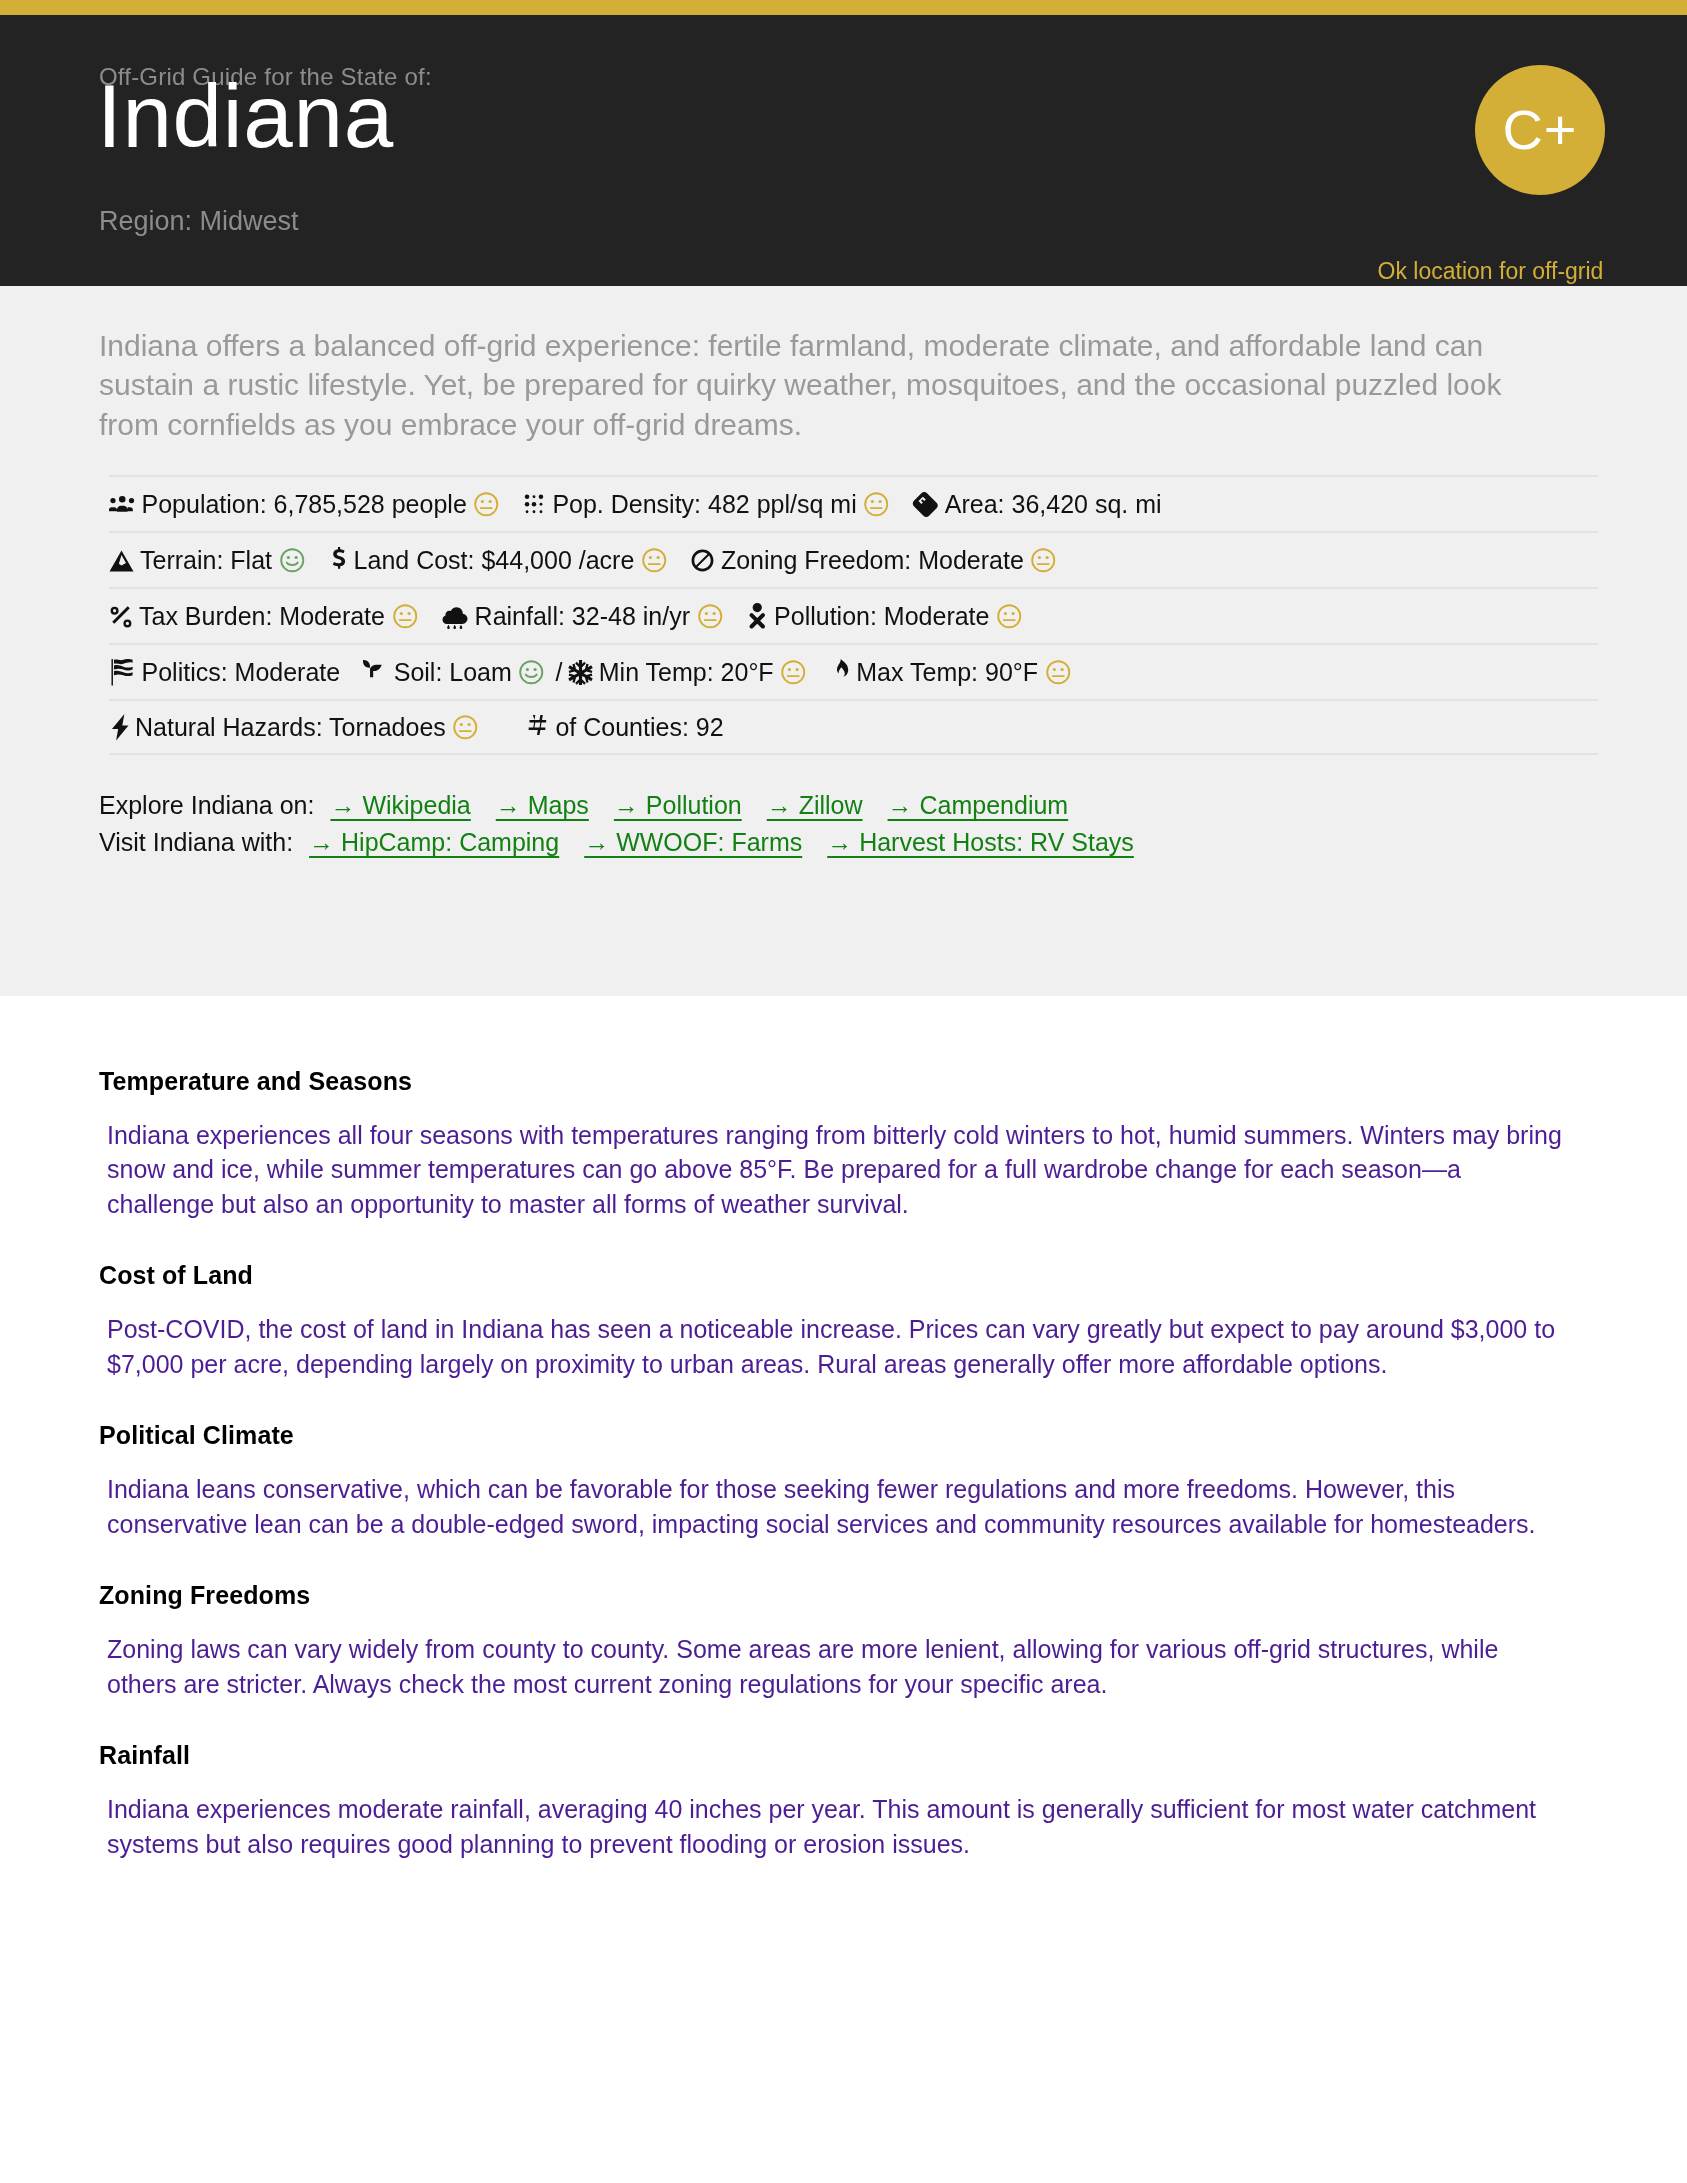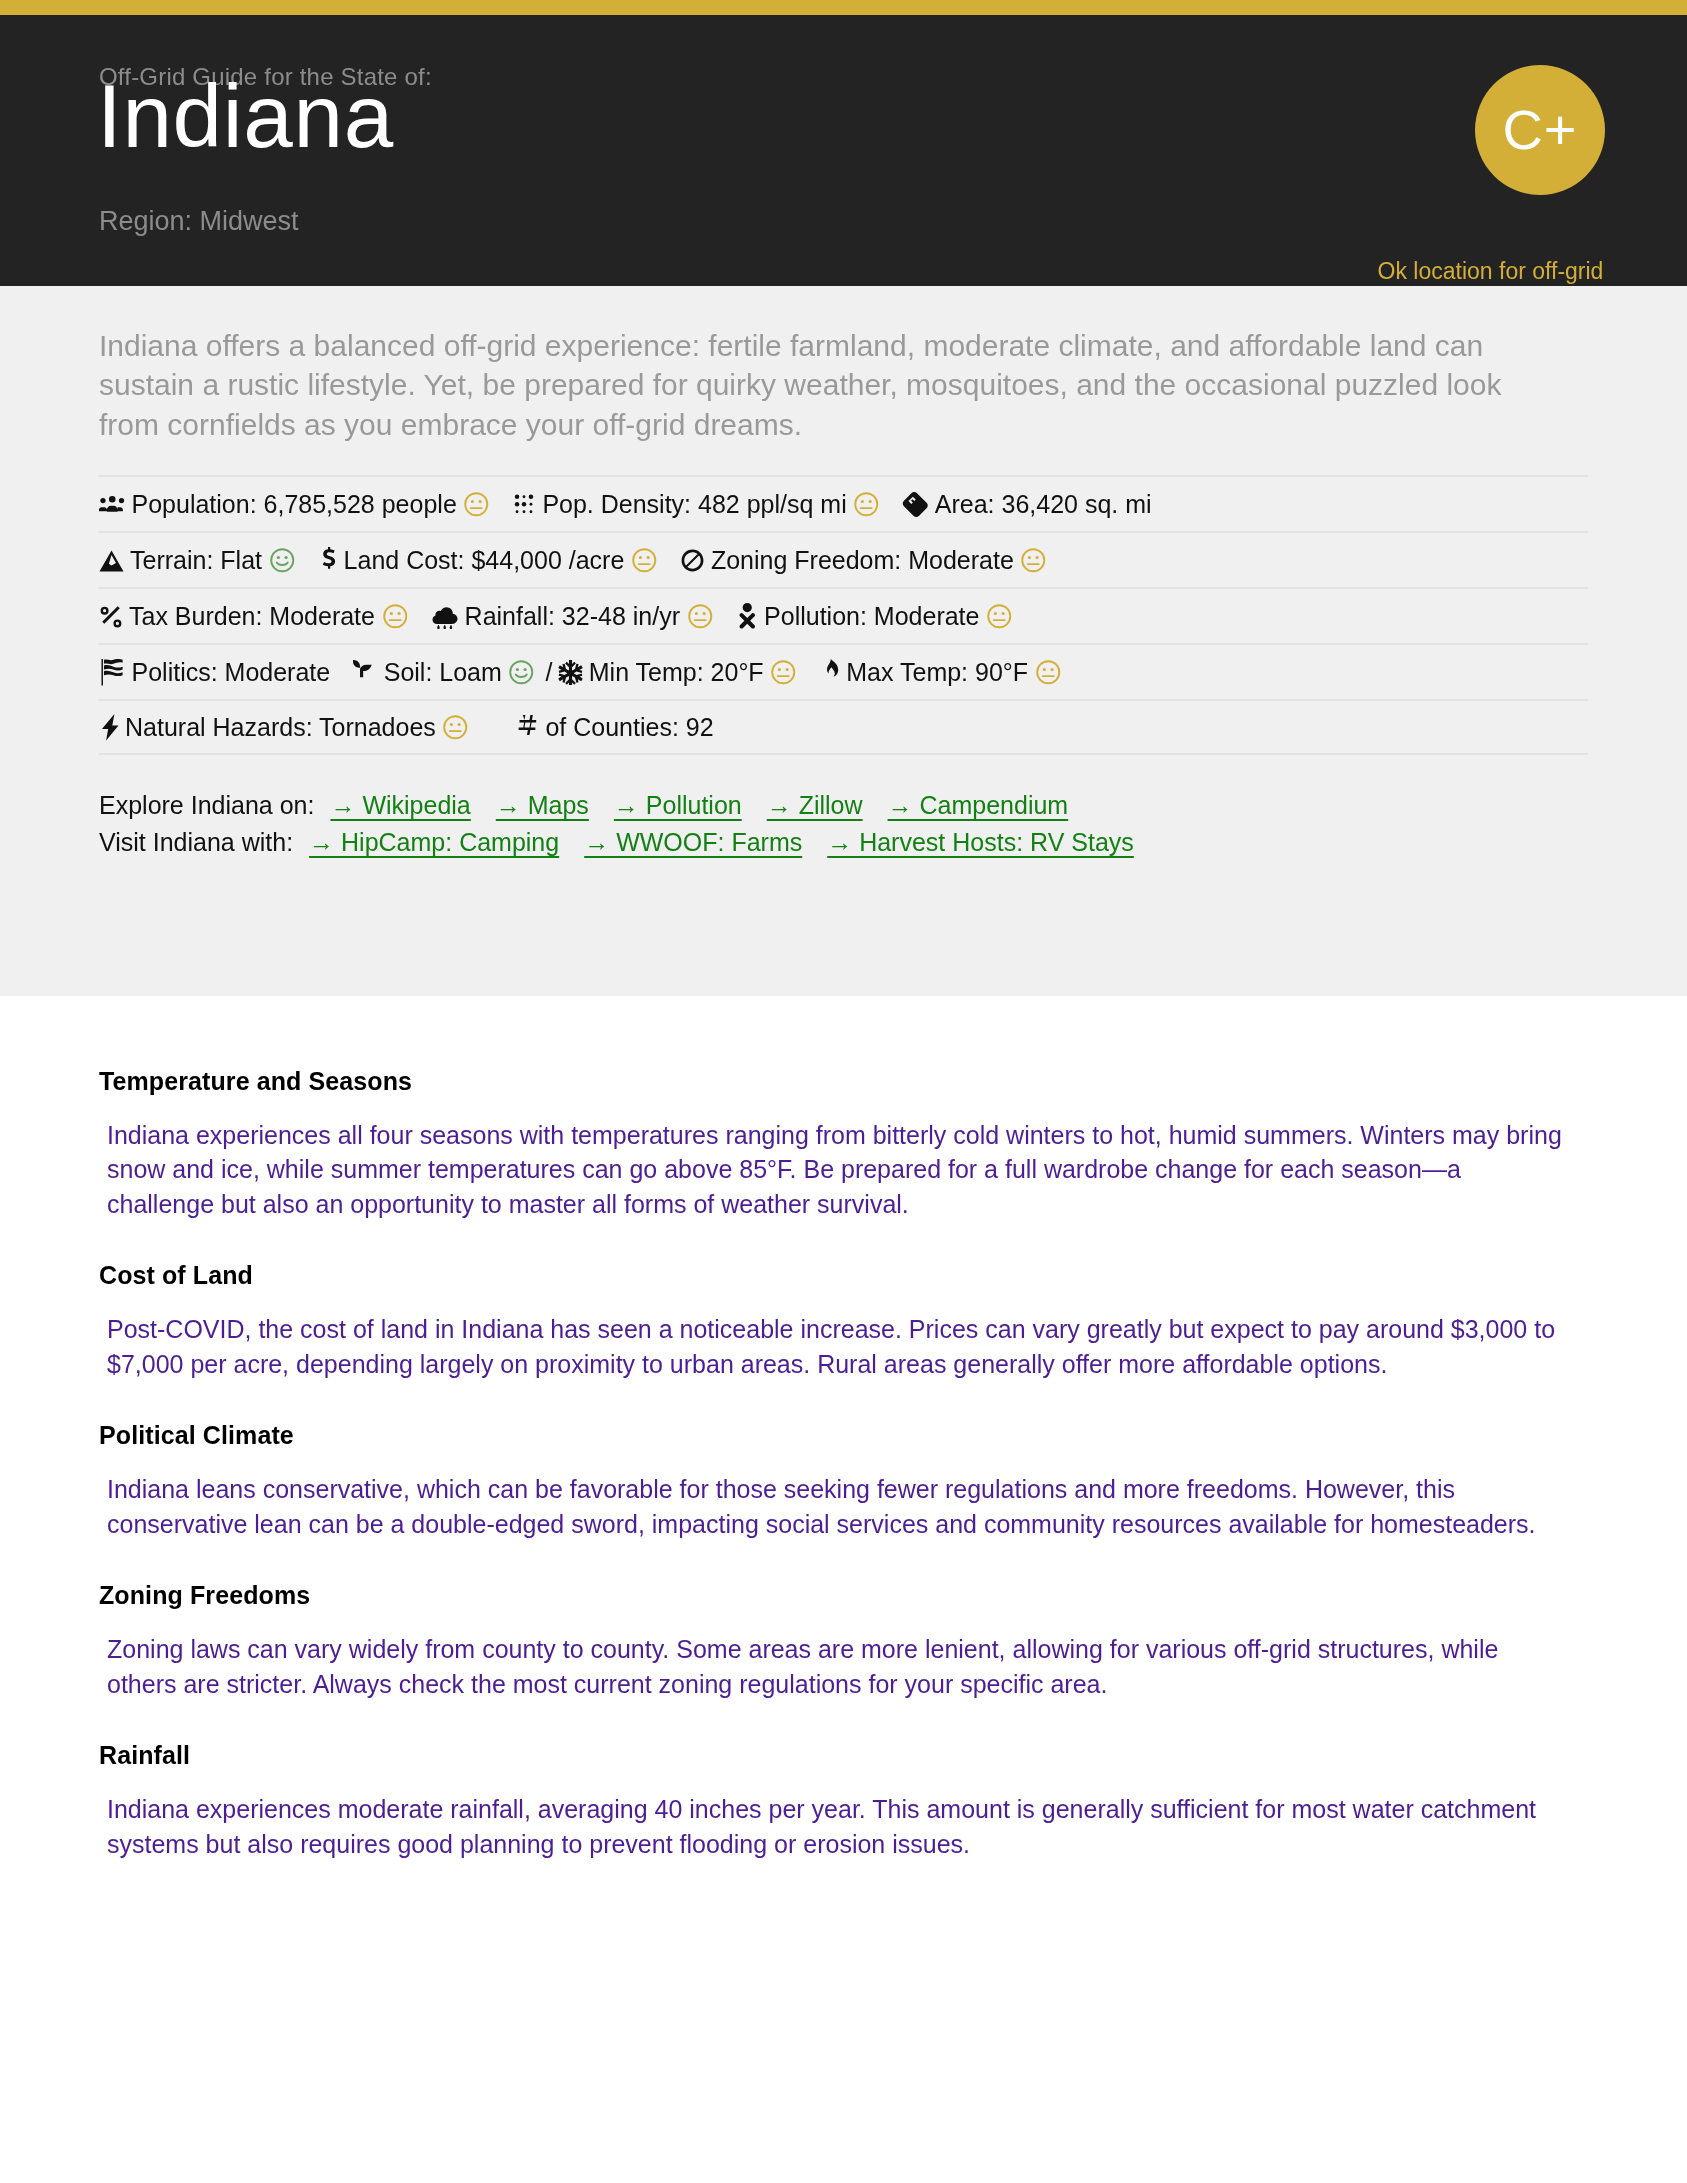--- a/index.html
+++ b/index.html
@@ -87,21 +87,21 @@
     height: 710px;
   }
   .intro {
     color: #999999;
     font-size: 30px;
     line-height: 1.33;
     max-width: 1462px;
     margin: 0 0 30px 0;
   }
 
-  .stats { margin: 0; }
+  .stats { margin: 10px; }
   .stat-row {
     border-top: 2px solid #e2e2e2;
     padding: 9.3px 0 8.6px 0;
     font-size: 25px;
     color: #111111;
     display: flex;
     align-items: center;
     flex-wrap: nowrap;
     line-height: 1.25;
     min-height: 56px;

